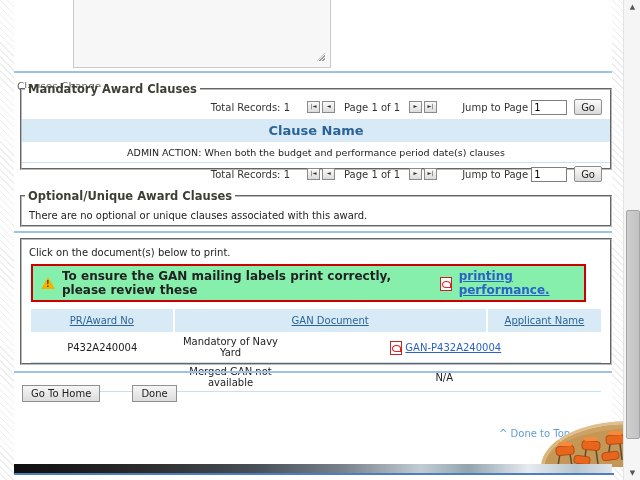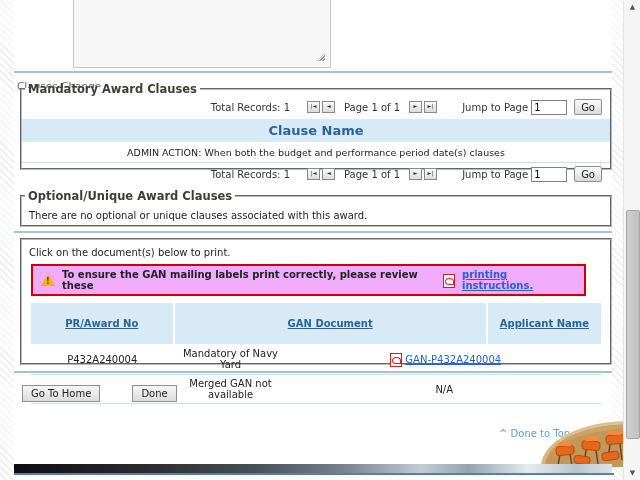--- a/index.html
+++ b/index.html
@@ -68,22 +68,22 @@
     color:#222;font-family:"DejaVu Sans",sans-serif;cursor:pointer;}
 
   .clause-header{margin-top:4px;background:#d9eaf7;color:#2a6496;font-weight:bold;
     font-size:13px;text-align:center;padding:4px 0;}
   .clause-row{font-size:9.5px;color:#222;text-align:center;padding:5px 0 4px 0;
     border-bottom:1px solid #c9dff2;}
 
   .fs-msg{font-size:10px;color:#222;padding:7px 0 0 7px;}
 
   
-  .warn-box{margin:6px 24px 0 9px;border:2px solid #cc0000;background:#f0abfc;
-    display:flex;align-items:center;padding:3px 6px;font-size:10px;
+  .warn-box{margin:6px 24px 0 9px;border:2px solid #cc0000;background:#86efac;
+    display:flex;align-items:center;padding:3px 6px;font-size:12px;
     font-weight:bold;color:#222;}
   .warn-icon{position:relative;width:14px;height:12px;margin:0 7px 0 2px;flex:0 0 auto;}
   .warn-tri{position:absolute;left:0;top:0;width:0;height:0;
     border-left:7px solid transparent;border-right:7px solid transparent;
     border-bottom:12px solid #f2b200;}
   .warn-icon:after{content:"!";position:absolute;left:5px;top:3px;font-size:8px;
     color:#5c4500;font-weight:bold;}
   .warn-link{color:#2a62c9;text-decoration:underline;cursor:pointer;margin-left:4px;}
 
   
@@ -91,22 +91,22 @@
     background:#fff;border:1px solid #c22;margin:0 3px -2px 3px;flex:0 0 auto;}
   .pdf-icon:after{content:"";position:absolute;left:1px;top:3px;width:7px;height:5px;
     border:1.5px solid #d22;border-radius:50% 50% 0 50%;}
 
   
   .gan-table{margin:7px 9px 0 9px;font-size:10px;}
   .g-row{display:flex;align-items:center;}
   .g-cell{text-align:center;padding:4px 0;}
   .c1{width:25%;}.c2{width:20%;}.c3{width:55%;}
   .g-head{background:#d9eaf7;}
-  .g-head .g-cell{color:#2a6496;font-weight:bold;text-decoration:underline;
-    border-right:2px solid #ffffff;cursor:pointer;padding:15px 0;}
+  .g-head .g-cell{color:#2a6496;font-weight:normal;text-decoration:underline;
+    border-right:2px solid #ffffff;cursor:pointer;padding:6px 0;}
   .g-head .g-cell:last-child{border-right:none;}
   .g-sub{border-top:1px solid #c9dff2;border-bottom:1px solid #c9dff2;}
   .g-sub .g-cell{padding:3px 0;}
   .doc-link{color:#2a62c9;text-decoration:underline;cursor:pointer;}
   .doc-cell{display:flex;align-items:center;justify-content:center;}
 
   
   .btn-row{position:absolute;left:22px;top:382px;}
   .app-btn{font-size:10px;color:#222;padding:2px 8px;border:1px solid #8f8f8f;
     background:linear-gradient(#f6f6f6,#dcdcdc);font-family:"DejaVu Sans",sans-serif;
@@ -195,21 +195,21 @@
 
 <fieldset class="fs-gan">
   <div class="fs-msg">Click on the document(s) below to print.</div>
 
   <div class="warn-box">
     <span class="warn-icon">
         <span class="warn-tri"></span>
       </span>
     <span>To ensure the GAN mailing labels print correctly, please review these</span>
     <span class="pdf-icon"></span>
-    <span class="warn-link">printing instructions.</span>
+    <span class="warn-link">printing performance.</span>
   </div>
 
   <div class="gan-table">
     <div class="g-row g-head">
       <div class="g-cell c1">PR/Award No</div>
       <div class="g-cell c3">GAN Document</div>
       <div class="g-cell c2">Applicant Name</div>
     </div>
     <div class="g-row">
       <div class="g-cell c1">P432A240004</div>

